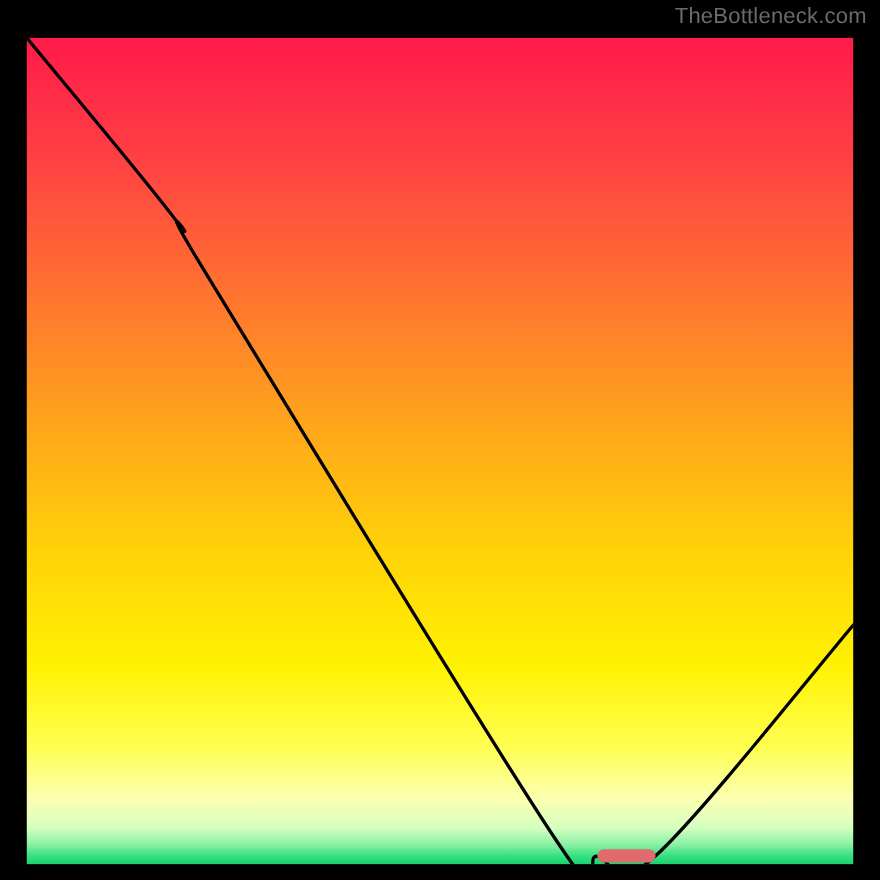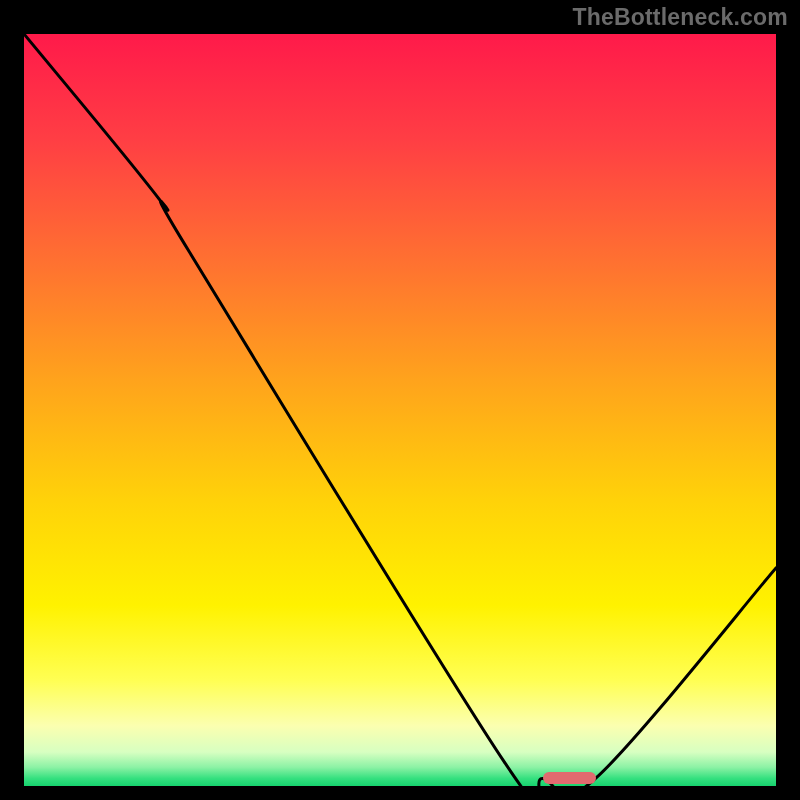--- a/index.html
+++ b/index.html
@@ -43,22 +43,22 @@
   }
   .marker {
     position: absolute;
     border-radius: 6px;
   }
   .watermark {
     position: absolute;
     top: 4px;
     right: 12px;
     color: #6b6b6b;
-    font-size: 23px;
-    font-weight: 700;
+    font-size: 20px;
+    font-weight: 400;
     letter-spacing: 0.2px;
   }
 </style>
 </head>
 <body>
 
 <div class="watermark">TheBottleneck.com</div>
 
 <div class="chart-frame">
   <div class="plot-area">

